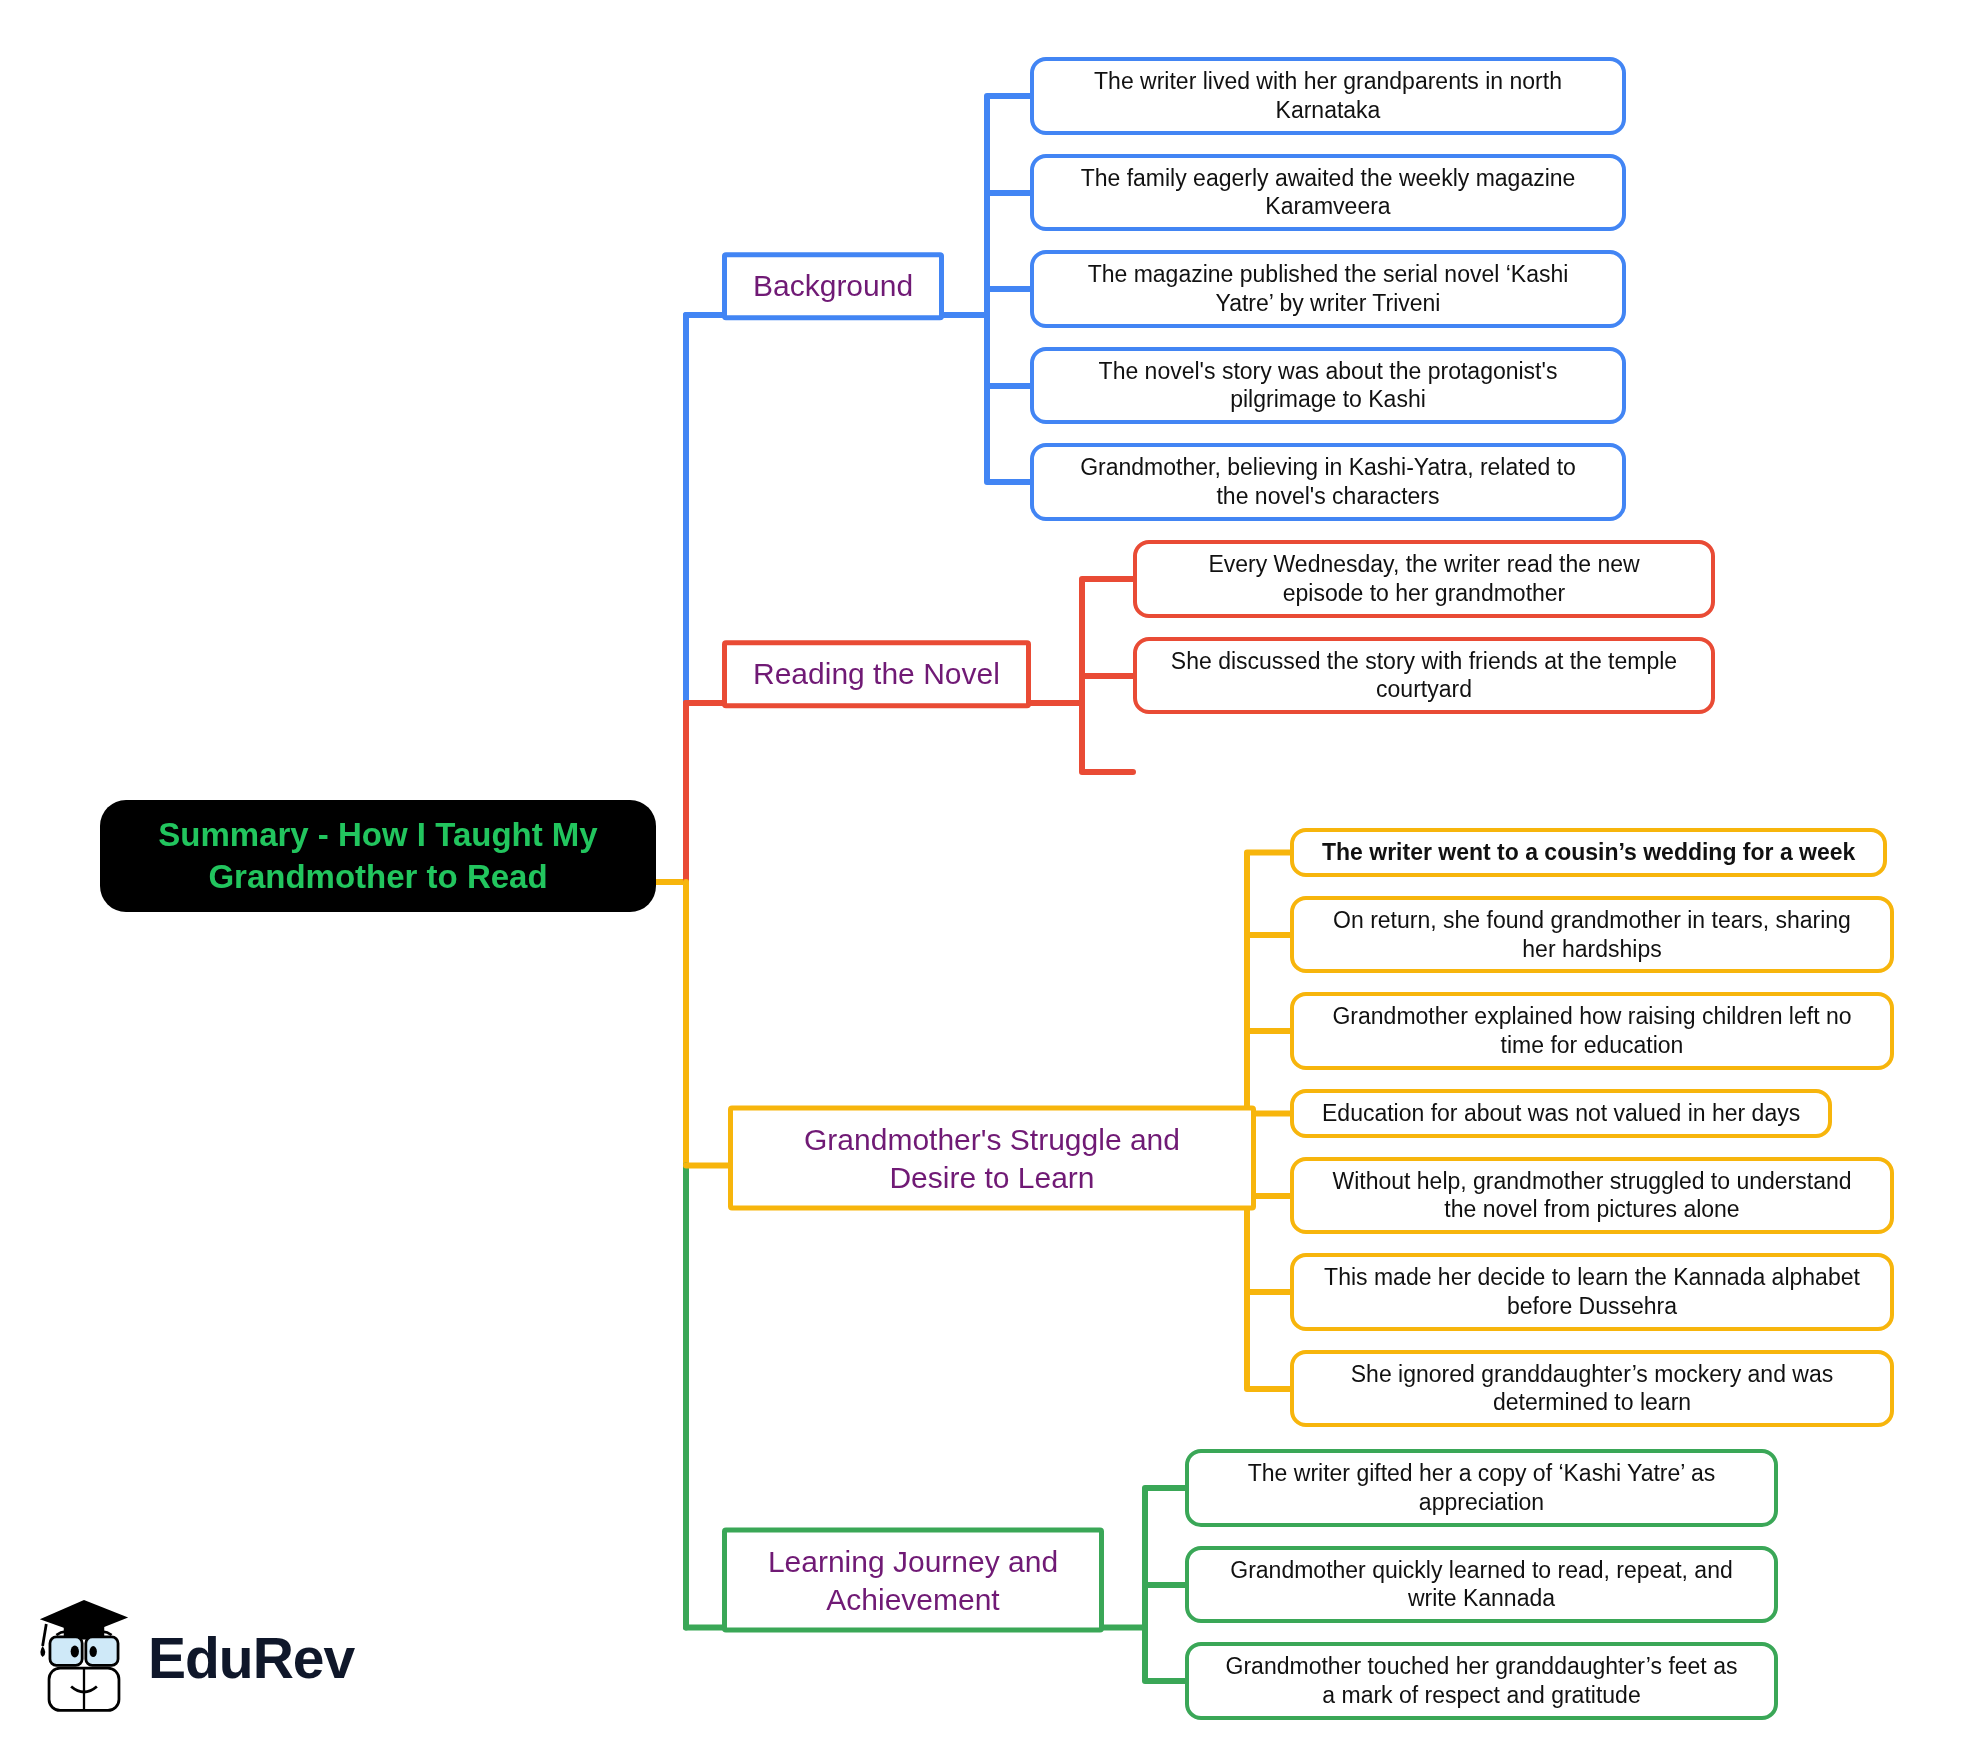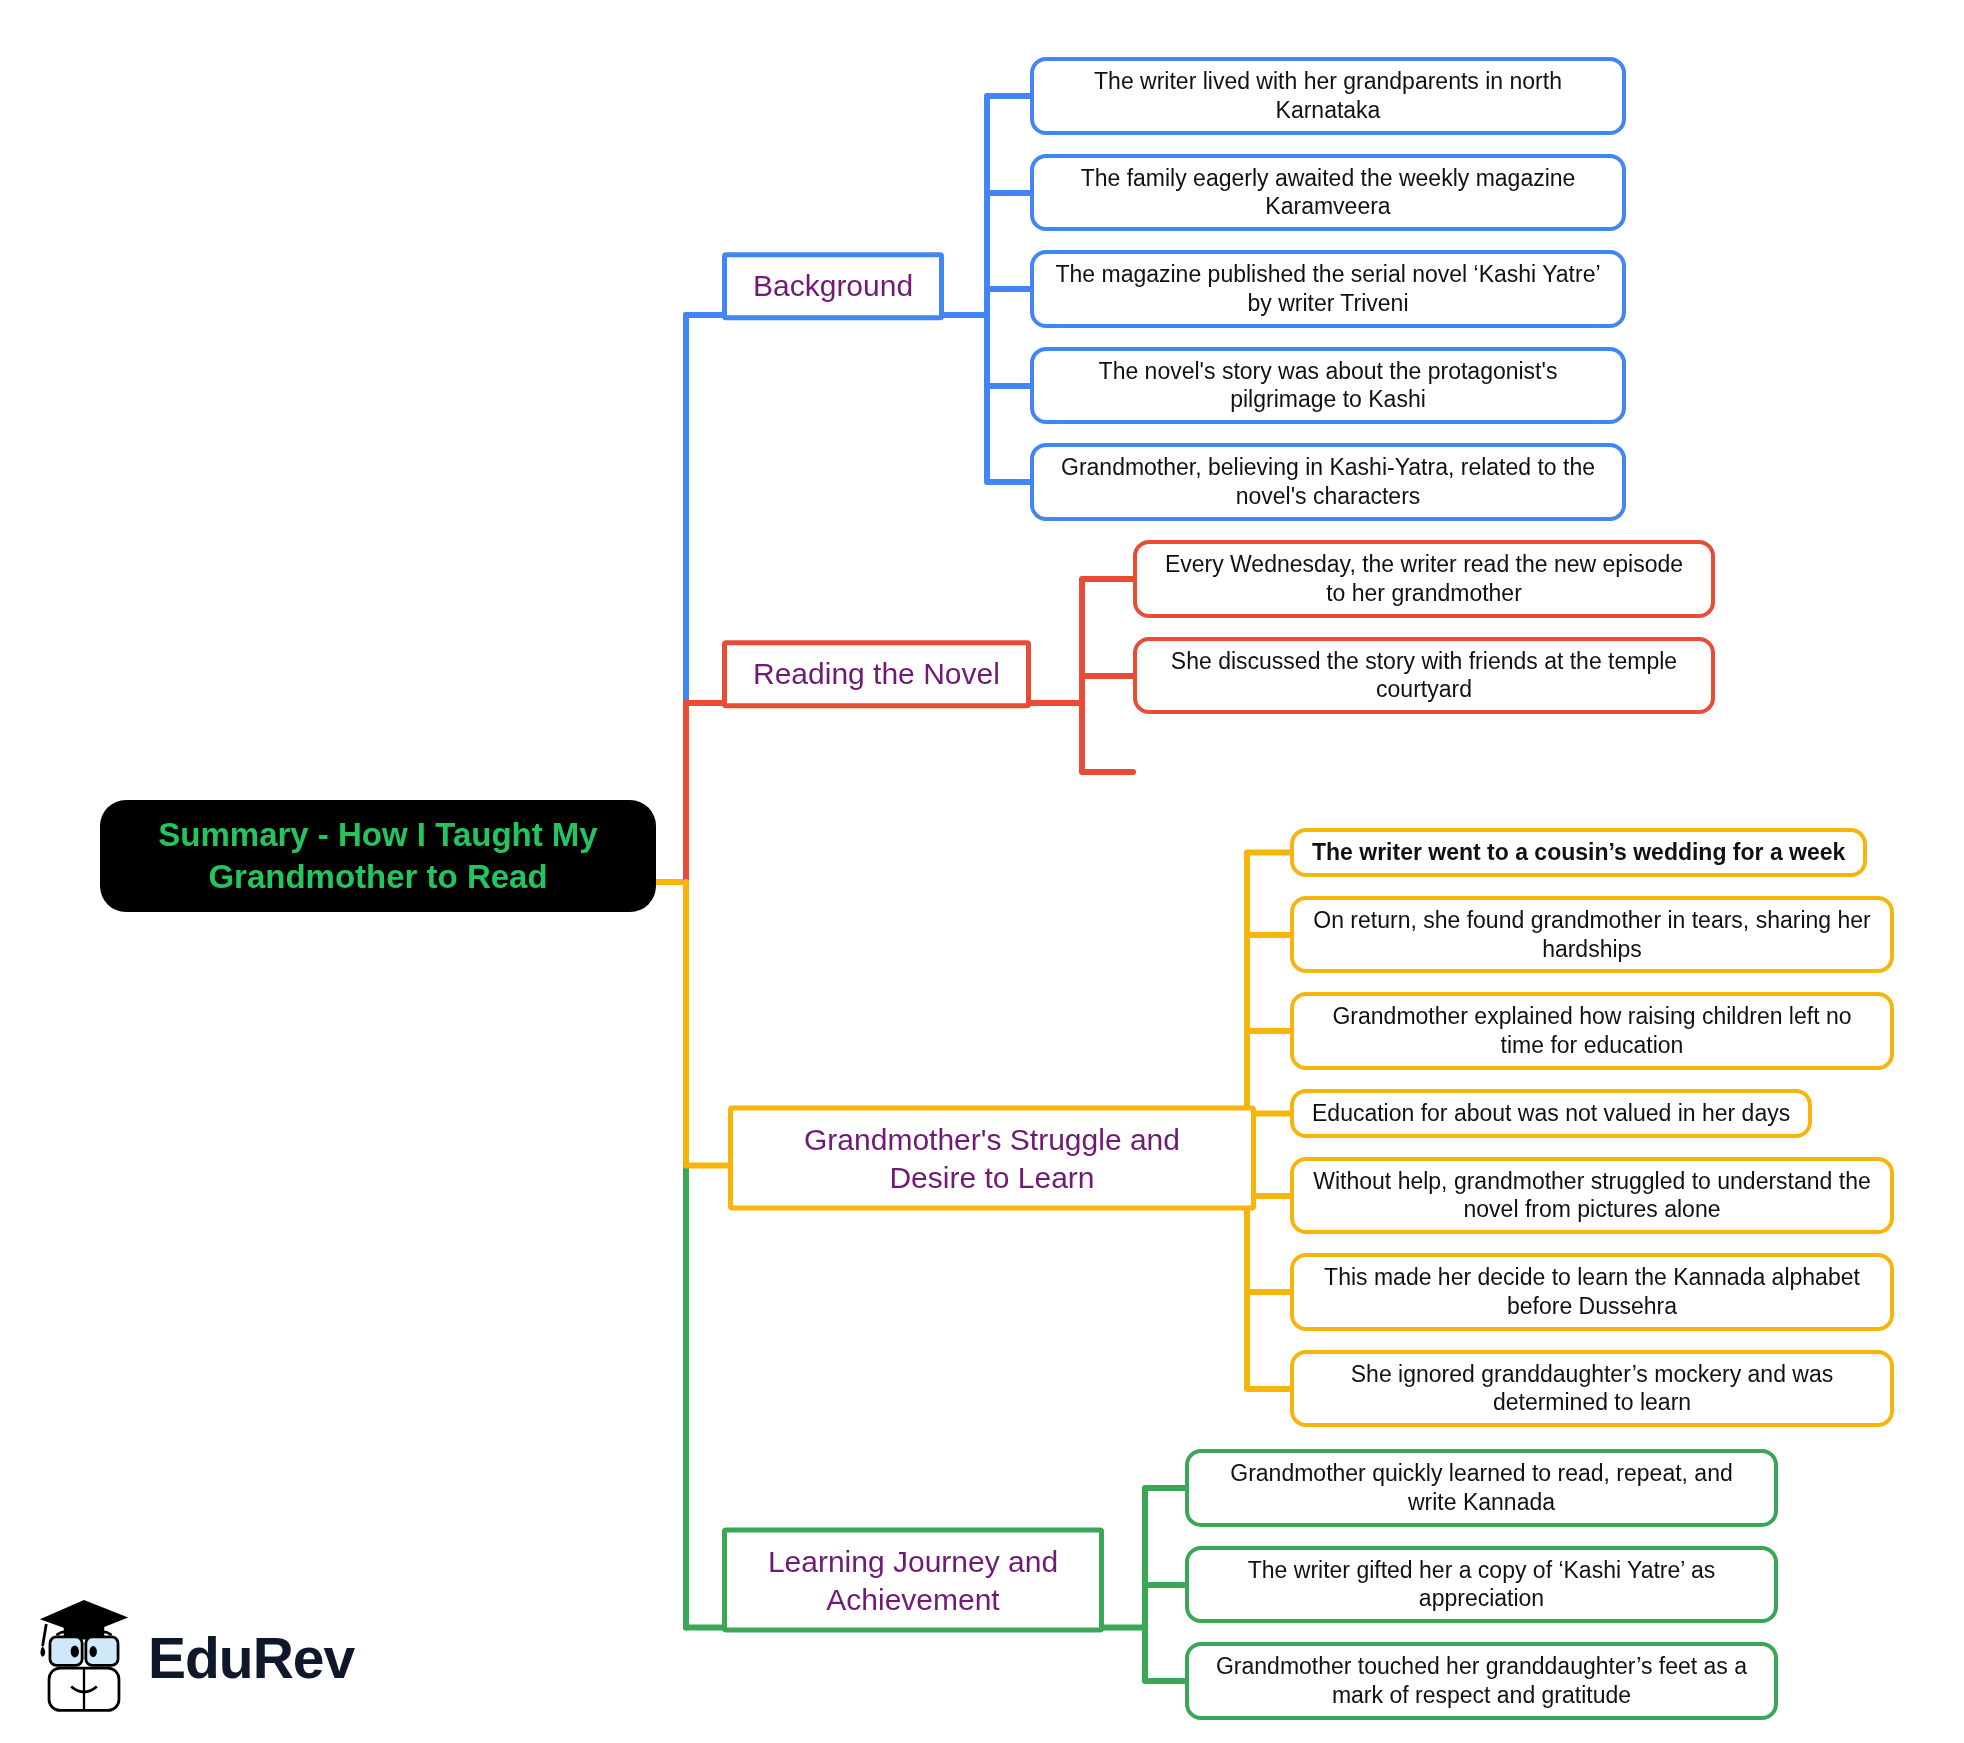--- a/index.html
+++ b/index.html
@@ -56,21 +56,21 @@
     align-items: flex-start;
     z-index: 3;
   }
   .leaf {
     box-sizing: border-box;
     width: fit-content;
     background: #ffffff;
     color: #111111;
     border: 4px solid #888;
     border-radius: 16px;
-    padding: 6px 18px;
+    padding: 6px 28px;
     font-size: 23px;
     line-height: 1.25;
     text-align: center;
   }
   .logo {
     position: absolute;
     left: 38px; top: 1598px;
     display: flex;
     align-items: center;
     gap: 18px;
@@ -126,22 +126,22 @@
         <div class="leaf" style="border-color: rgb(247, 181, 12); max-width: 604px; font-weight: bold;"><span>The writer went to a cousin’s wedding for a week</span></div>
         <div class="leaf" style="border-color: rgb(247, 181, 12); max-width: 604px;"><span>On return, she found grandmother in tears, sharing her hardships</span></div>
         <div class="leaf" style="border-color: rgb(247, 181, 12); max-width: 604px;"><span>Grandmother explained how raising children left no time for education</span></div>
         <div class="leaf" style="border-color: rgb(247, 181, 12); max-width: 604px;"><span>Education for about was not valued in her days</span></div>
         <div class="leaf" style="border-color: rgb(247, 181, 12); max-width: 604px;"><span>Without help, grandmother struggled to understand the novel from pictures alone</span></div>
         <div class="leaf" style="border-color: rgb(247, 181, 12); max-width: 604px;"><span>This made her decide to learn the Kannada alphabet before Dussehra</span></div>
         <div class="leaf" style="border-color: rgb(247, 181, 12); max-width: 604px;"><span>She ignored granddaughter’s mockery and was determined to learn</span></div>
       </div>
       <div class="branch-label wrap" style="left: 722px; top: 1580px; border-color: rgb(58, 167, 87); width: 382px;"><span>Learning Journey and Achievement</span></div>
       <div class="leaf-col" style="left: 1185px; top: 1449px;">
+        <div class="leaf" style="border-color: rgb(58, 167, 87); max-width: 593px;"><span>The writer gifted her a copy of ‘Kashi Yatre’ as appreciation</span></div>
         <div class="leaf" style="border-color: rgb(58, 167, 87); max-width: 593px;"><span>Grandmother quickly learned to read, repeat, and write Kannada</span></div>
-        <div class="leaf" style="border-color: rgb(58, 167, 87); max-width: 593px;"><span>The writer gifted her a copy of ‘Kashi Yatre’ as appreciation</span></div>
         <div class="leaf" style="border-color: rgb(58, 167, 87); max-width: 593px;"><span>Grandmother touched her granddaughter’s feet as a mark of respect and gratitude</span></div>
       </div>
     </div>
 
   <div class="logo">
     <svg width="92" height="120" viewBox="0 0 100 130">
       <line x1="9" y1="28" x2="5" y2="52" stroke="#000" stroke-width="3"></line>
       <path d="M5 52 q -5 8 0 12 q 6 -4 0 -12 Z" fill="#000"></path>
       <polygon points="50,2 98,21 50,40 2,23" fill="#000"></polygon>
       <path d="M28 27 h44 v18 h-44 Z" fill="#000"></path>

